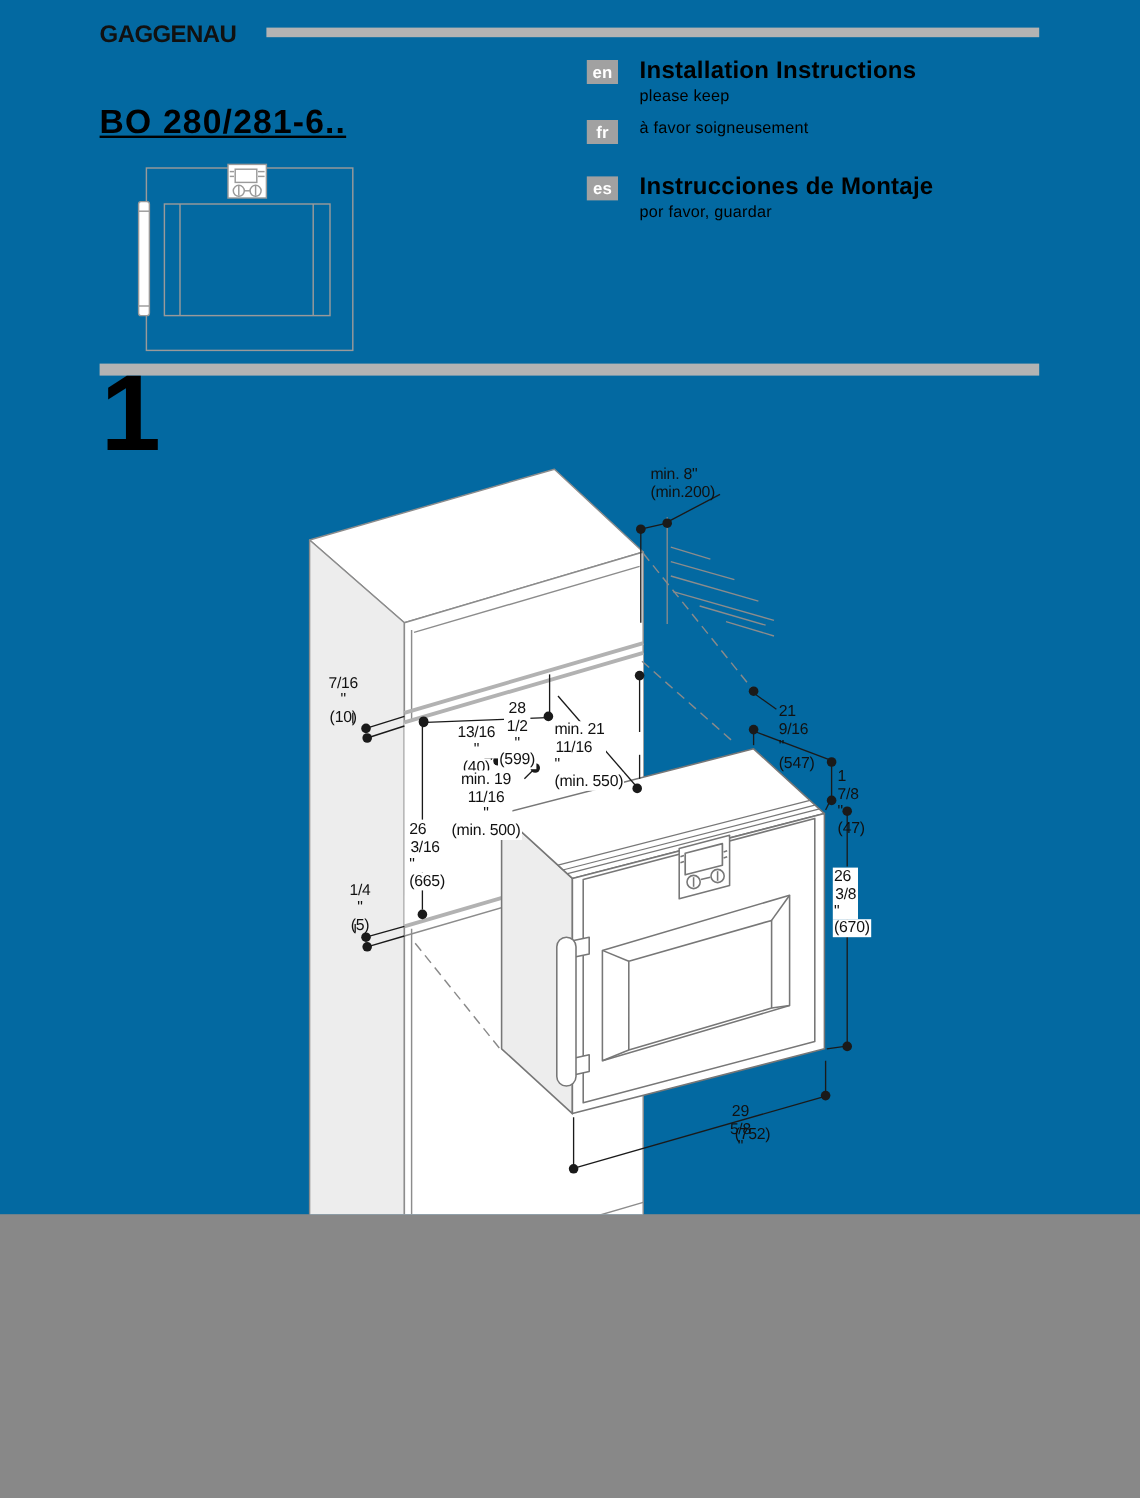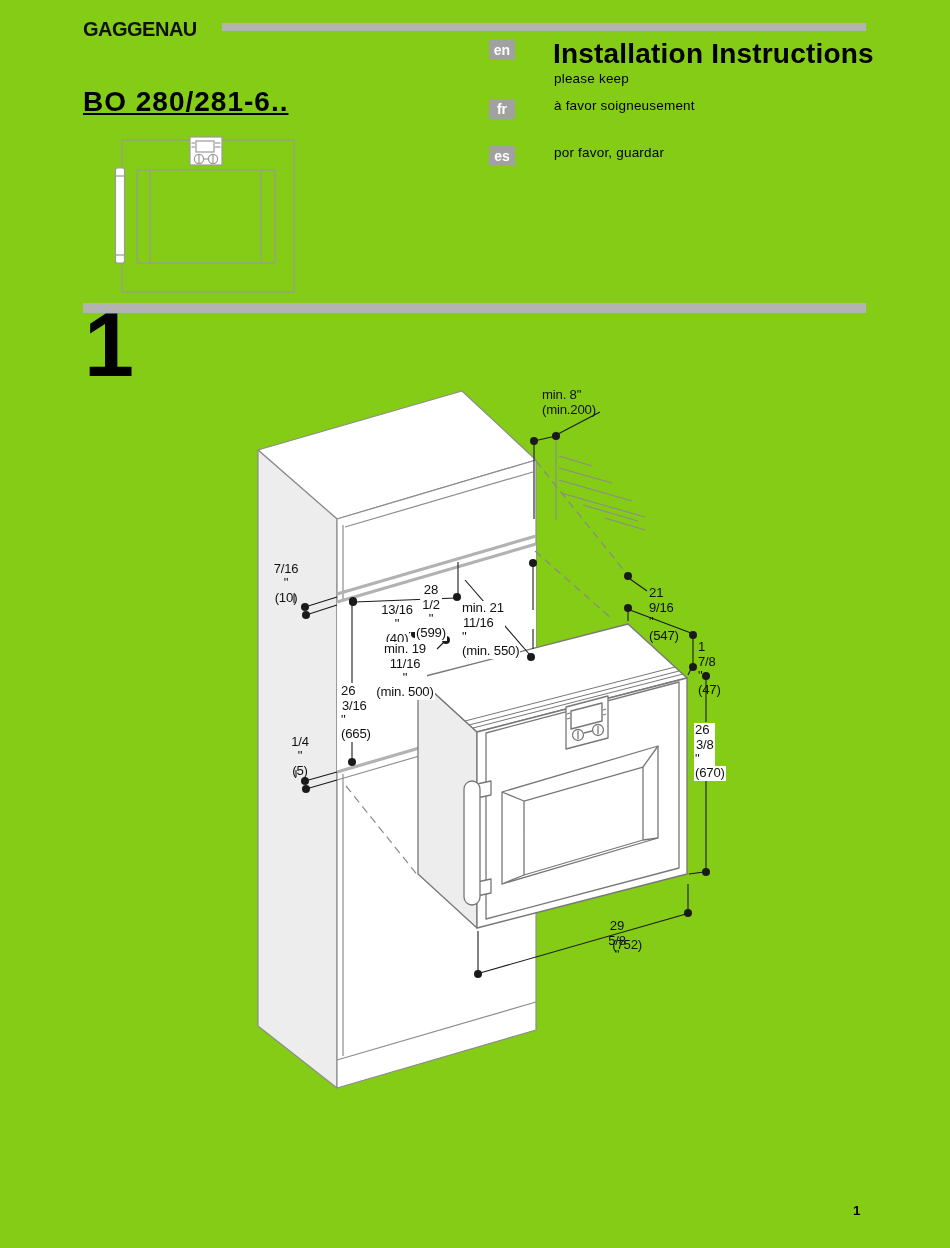--- a/index.html
+++ b/index.html
@@ -1,32 +1,32 @@
 <!DOCTYPE html>
 <html><head>
 <meta charset="utf-8">
 <style>
   * { margin:0; padding:0; box-sizing:border-box; }
   html,body { background:#888; }
   .page {
-    position:relative; width:950px; height:1248px; background:#84cc16;
+    position:relative; width:950px; height:1012px; background:#0369a1;
     font-family:"Liberation Sans", sans-serif; color:#000; overflow:hidden;
     margin:0 auto;
   }
   
   .logo { position:absolute; left:83px; top:18px; font-size:20px; font-weight:800;
           letter-spacing:-0.5px; color:#111; }
   .bar-top { position:absolute; left:222px; top:23px; width:644px; height:8px; background:#b3b3b3; }
   .model { position:absolute; left:83px; top:86px; font-size:28px; font-weight:700; letter-spacing:1px;text-decoration:underline; }
-  .lang-block { position:absolute; left:489px; top:38px; }
+  .lang-block { position:absolute; left:489px; top:48px; }
   .lang-row { position:relative; margin-bottom:9px; min-height:38px; }
   .lang-badge { position:absolute; left:0; top:2px; width:26px; height:20px; background:#a1a1a1;
         color:#fff; font-size:14px; font-weight:700; text-align:center; line-height:20px; }
-  .lang-title { margin-left:64px; font-size:28px; font-weight:700; letter-spacing:0.2px; line-height:1.15; }
-  .lang-sub { margin-left:65px; font-size:13.5px; letter-spacing:0.2px; line-height:1.3; }
+  .lang-title { margin-left:44px; font-size:20px; font-weight:700; letter-spacing:0.2px; line-height:1.15; }
+  .lang-sub { margin-left:44px; font-size:13.5px; letter-spacing:0.2px; line-height:1.3; }
   
   .bar-mid { position:absolute; left:83px; top:303px; width:783px; height:10px; background:#b3b3b3; }
   .big-num { position:absolute; left:84px; top:300px; font-size:90px; font-weight:800; line-height:1; letter-spacing:-2px; }
   .page-num { position:absolute; left:853px; top:1203px; font-size:13.5px; font-weight:600; }
   
   svg.draw { position:absolute; left:0; top:0; }
   .dim { position:absolute; font-size:13.2px; line-height:1.1; color:#111; letter-spacing:-0.2px; white-space:nowrap; }
   .dim span { display:block; }
   .dim .fr { font-size:13px; }
   .dim.bg span { background:#fff; padding:0 1px; width:max-content; }
@@ -60,20 +60,21 @@
       <div class="lang-badge">en</div>
       <div class="lang-title">Installation Instructions</div>
       <div class="lang-sub">please keep</div>
     </div>
     <div class="lang-row">
       <div class="lang-badge">fr</div>
       <div class="lang-sub">à favor soigneusement</div>
     </div>
     <div class="lang-row">
       <div class="lang-badge">es</div>
+      <div class="lang-title">Instrucciones de Montaje</div>
       <div class="lang-sub">por favor, guardar</div>
     </div>
   </div>
 
   <div class="bar-mid"></div>
   <div class="big-num">1</div>
   <div class="page-num">1</div>
 
   <svg class="draw" width="950" height="1248" viewBox="0 0 950 1248">
 

